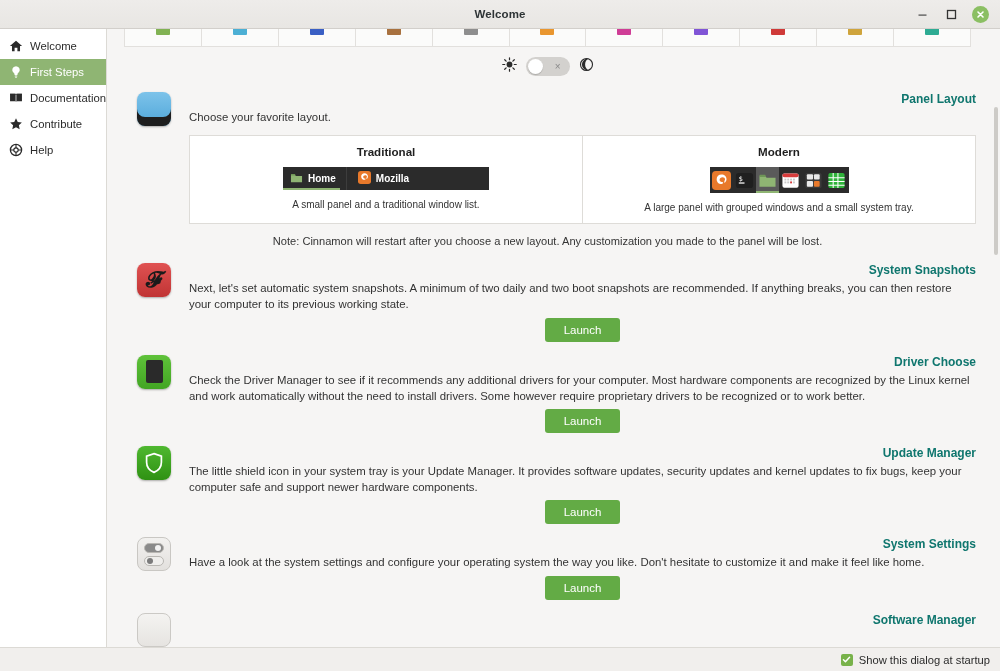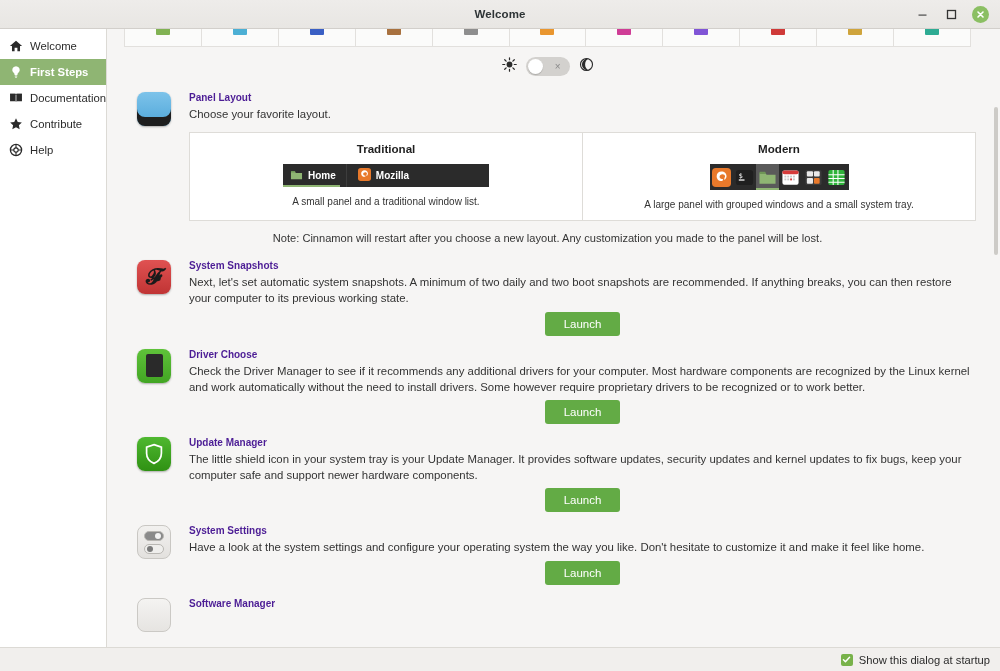--- a/index.html
+++ b/index.html
@@ -38,21 +38,21 @@
   .sidebar {
     width: 107px; min-width: 107px; background: #ffffff;
     border-right: 1px solid #dcdad5;
     padding-top: 4px;
   }
   .side-item {
     display: flex; align-items: center; gap: 7px;
     height: 26px; padding: 0 0 0 9px; font-size: 11.3px; color: #2b2b2b;
     cursor: default;
   }
-  .side-item.active { background: #8fb573; color: #ffffff; font-weight: bold; }
+  .side-item.active { background: #8fb573; color: #ffffff; font-weight: normal; }
   .side-item .ic { width: 14px; height: 14px; display: flex; align-items: center; justify-content: center; flex: 0 0 14px; }
   .side-item .ic svg { display:block; }
 
   
   .content-wrap { flex: 1; position: relative; min-width: 0; background: #f6f5f4; overflow: hidden; }
   .content { position: absolute; inset: 0; padding: 0 24px 0 12px; }
 
   
   .swatches { display: flex; padding: 0 5px; margin-top: -9px; }
   .swatch-cell {
@@ -68,21 +68,21 @@
     width: 44px; height: 19px; border-radius: 10px; background: #d3d1ce;
     display: flex; align-items: center; padding: 2px; position: relative;
   }
   .toggle-knob { width: 15px; height: 15px; border-radius: 50%; background: #ffffff; box-shadow: 0 1px 1px rgba(0,0,0,.18); }
   .toggle-x { position: absolute; right: 9px; top: 2px; font-size: 10px; color: #8a8a8a; line-height: 15px; }
 
   
   .section { display: flex; gap: 14px; padding-left: 14px; }
   .sec-icon { width: 42px; min-width: 42px; display: flex; justify-content: center; }
   .sec-main { flex: 1; min-width: 0; }
-  .sec-title { font-size: 10px; font-weight: bold; color: #4c1d95; margin-bottom: 3px; }
+  .sec-title { font-size: 12px; font-weight: bold; color: #0f766e; margin-bottom: 3px; text-align: right; }
   .sec-desc { font-size: 11.4px; color: #333333; line-height: 1.42; }
   .launch-row { display: flex; justify-content: center; margin-top: 5px; }
   .launch-btn {
     background: #63ab45; color: #ffffff; border: none; border-radius: 3px;
     font-size: 11.5px; font-family: "Liberation Sans", sans-serif;
     padding: 6px 19px; cursor: default;
   }
 
   
   .layout-cards { display: flex; margin-top: 10px; border: 1px solid #dedcd8; background: #ffffff; }

